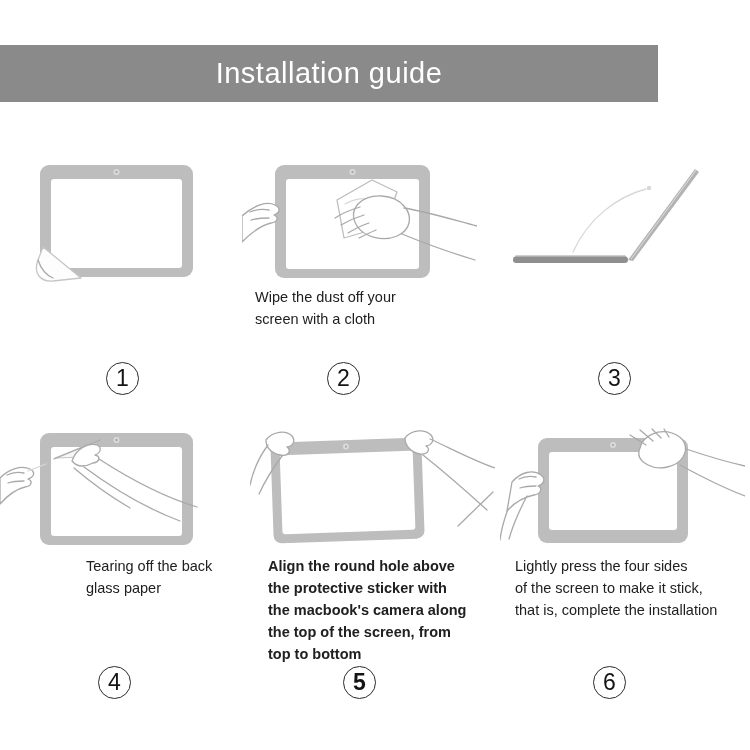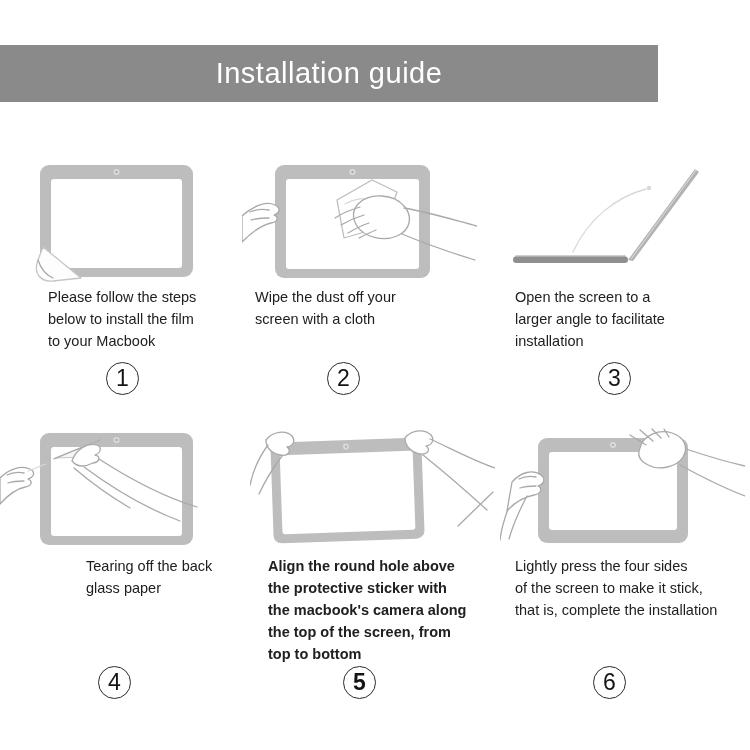--- a/index.html
+++ b/index.html
@@ -72,23 +72,20 @@
 
 <section class="step s1">
   <svg width="225" height="130" viewBox="0 0 225 130">
     <rect class="frame" x="20" y="13" width="153" height="112" rx="9"></rect>
     <rect class="scr" x="31" y="27" width="131" height="89" rx="3"></rect>
     <circle class="cam-o" cx="96.5" cy="20" r="3.1"></circle>
     <circle class="cam-i" cx="96.5" cy="20" r="1.2"></circle>
     <path class="peel" d="M23,95 L61,126 L33,129 C20,130 13,121 18,108 Z"></path>
     <path class="ln" d="M18,108 C21,117 26,123 33,126"></path>
   </svg>
-  <p class="desc">Please follow the steps
-below to install the film
-to your Macbook</p>
   <div class="num">
     <span>1</span>
   </div>
 </section>
 
 <section class="step s2">
   <svg width="235" height="130" viewBox="0 0 235 130">
     <rect class="frame" x="33" y="13" width="155" height="113" rx="9"></rect>
     <rect class="scr" x="44" y="27" width="133" height="90" rx="3"></rect>
     <circle class="cam-o" cx="110.5" cy="20" r="3.1"></circle>
@@ -116,23 +113,20 @@
 
 <section class="step s3">
   <svg width="245" height="130" viewBox="0 0 245 130">
     <path class="ln soft" d="M73,100 C88,67 116,45 146,37" stroke-width="1.5"></path>
     <circle class="soft-f" cx="149" cy="36" r="2.2"></circle>
     <path d="M128,108 L195,17 L199,20 L133,109 Z" fill="#b3b3b3"></path>
     <path d="M196,18 L131,107" stroke="#e3e3e3" stroke-width="0.9" fill="none"></path>
     <rect x="15" y="103" width="111" height="2.4" rx="1.2" fill="#cfcfcf"></rect>
     <rect x="13" y="104.5" width="115" height="6.5" rx="3.2" fill="#8f8f8f"></rect>
   </svg>
-  <p class="desc">Open the screen to a
-larger angle to facilitate
-installation</p>
   <div class="num">
     <span>3</span>
   </div>
 </section>
 
 <section class="step s4">
   <svg width="245" height="125" viewBox="0 0 245 125">
     <rect class="frame" x="40" y="5" width="153" height="112" rx="9"></rect>
     <rect class="scr" x="51" y="19" width="131" height="89" rx="3"></rect>
     <circle class="cam-o" cx="116.5" cy="12" r="3.1"></circle>

